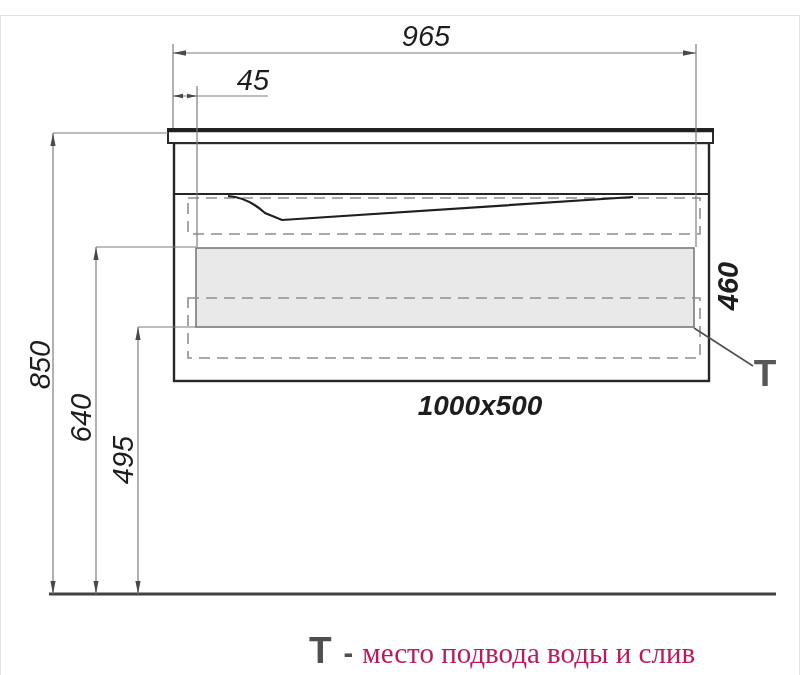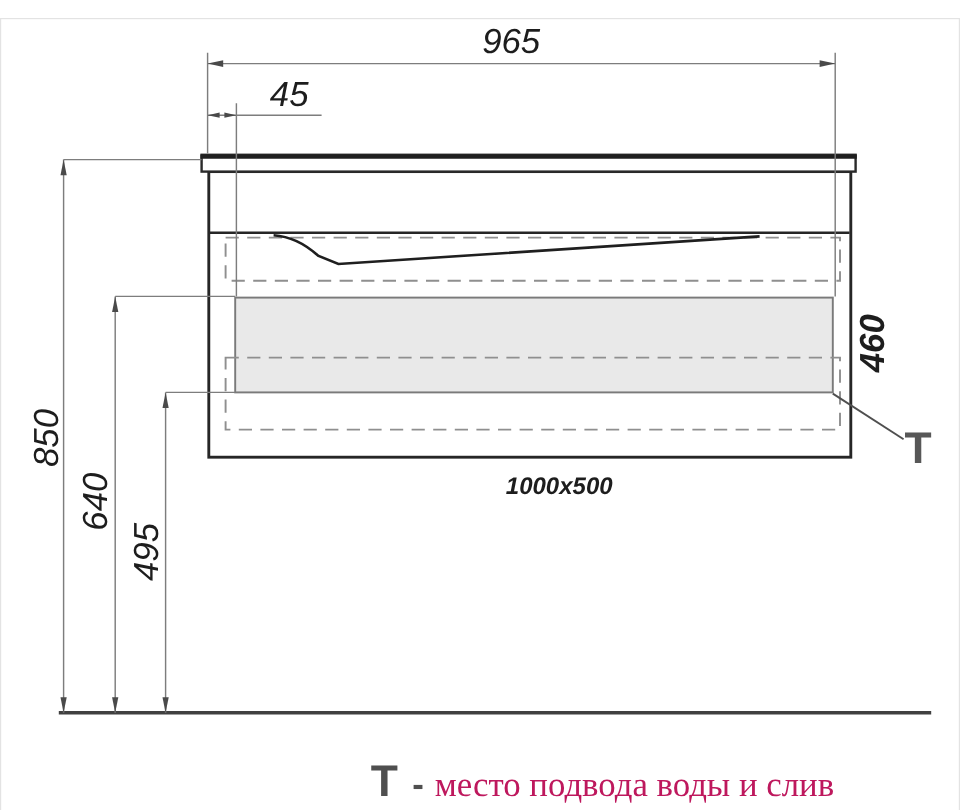--- a/index.html
+++ b/index.html
@@ -82,31 +82,31 @@
     <g stroke="#7d7d7d" stroke-width="1.2">
       <line x1="137" y1="311" x2="137" y2="578"></line>
       <line x1="137" y1="311" x2="195" y2="311"></line>
     </g>
     <polygon points="137,311 134.4,324 139.6,324" fill="#4a4a4a"></polygon>
     <polygon points="137,578 134.4,565 139.6,565" fill="#4a4a4a"></polygon>
   </svg>
 
   <span class="dim" style="left:425px;top:20px">965</span>
 
-  <span class="dim" style="left:240px;top:64px">45</span>
+  <span class="dim" style="left:252px;top:64px">45</span>
 
   <span class="dim rot" style="left:39px;top:349px">850</span>
 
   <span class="dim rot" style="left:80px;top:402px">640</span>
 
   <span class="dim rot" style="left:122px;top:444px">495</span>
 
   <span class="dim rot bold" style="left:727px;top:270px">460</span>
 
-  <span class="dim bold" style="left:465px;top:390px;font-size:20px">1000x500</span>
+  <span class="dim bold" style="left:479px;top:390px;font-size:28px">1000x500</span>
 
   <span class="tmark" style="left:764px;top:357px">Т</span>
 
   <div id="legend">
     <span class="lg-marker">Т</span>
     <span class="lg-sep">-</span>
     <span class="lg-text">место подвода воды и слив</span>
   </div>
 
 </div>

